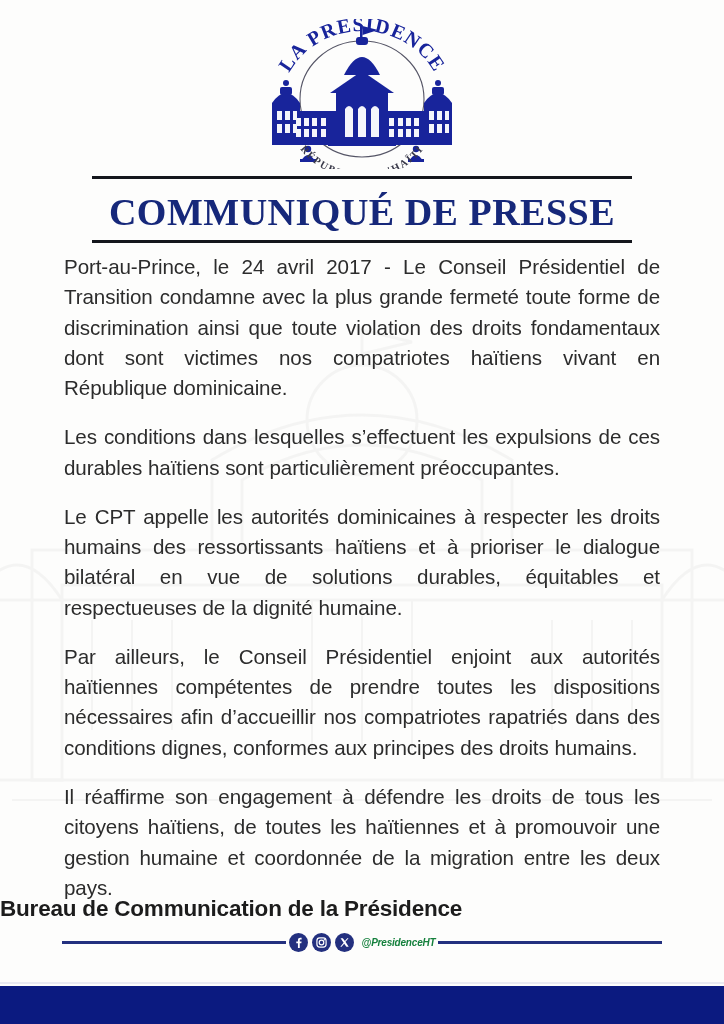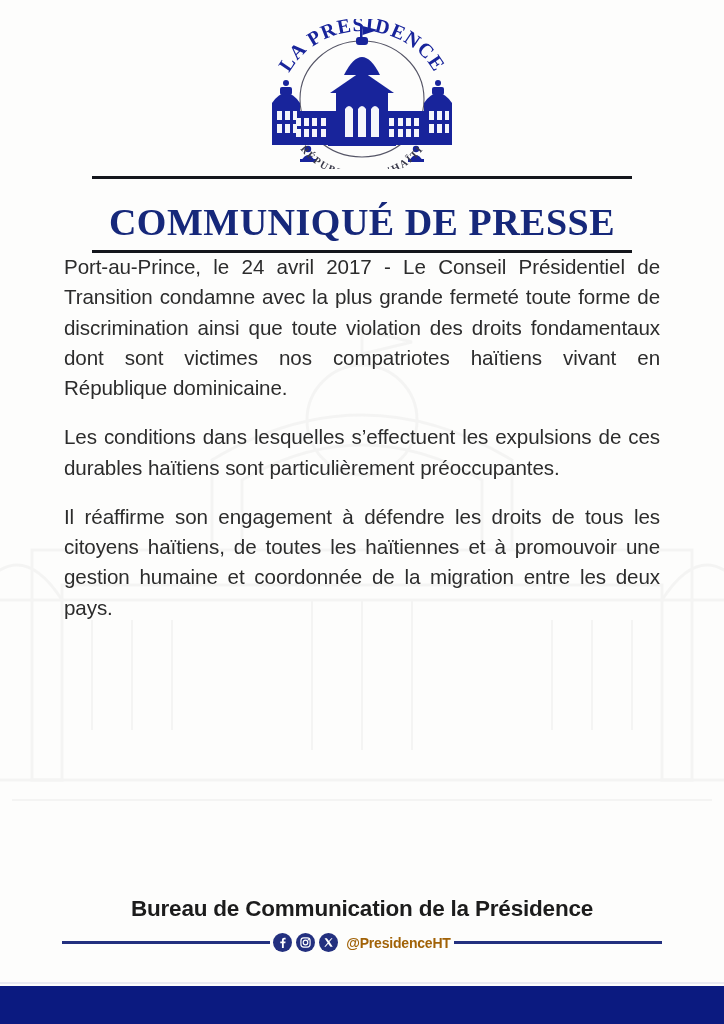--- a/index.html
+++ b/index.html
@@ -71,21 +71,21 @@
     background: #14161c;
     width: 100%;
   }
   .doc-title {
     font-family: "Liberation Serif", "DejaVu Serif", serif;
     font-weight: bold;
     font-size: 38px;
     letter-spacing: 0.5px;
     color: #16287a;
     text-align: center;
-    padding: 24px 0 7px 0;
+    padding: 14px 0 7px 0;
     line-height: 1.05;
     white-space: nowrap;
   }
 
   
   .body-copy {
     position: absolute;
     top: 252px;
     left: 64px;
     width: 596px;
@@ -105,21 +105,20 @@
 
   
   .footer {
     position: absolute;
     left: 0;
     right: 0;
     top: 896px;
     z-index: 2;
   }
   .bureau {
-    text-align: center;
     font-size: 22.5px;
     font-weight: bold;
     color: #1c1c1c;
     letter-spacing: -0.2px;
   }
   .social-row {
     margin-top: 11px;
     display: flex;
     align-items: center;
     justify-content: center;
@@ -136,23 +135,24 @@
     align-items: center;
     gap: 4px;
     padding: 0 3px;
   }
   .sicon {
     width: 19px;
     height: 19px;
     display: block;
   }
   .handle {
+    font-style: italic;
     font-weight: bold;
-    font-size: 14px;
-    color: #a16207;
+    font-size: 10px;
+    color: #15803d;
     padding: 0 3px 0 5px;
     white-space: nowrap;
     letter-spacing: -0.2px;
   }
 
   
   .bottom-band {
     position: absolute;
     left: 0;
     top: 986px;
@@ -288,20 +288,22 @@
 
   <div class="title-block">
     <div class="rule-top"></div>
     <div class="doc-title">COMMUNIQUÉ DE PRESSE</div>
     <div class="rule-bottom"></div>
   </div>
 
   <div class="body-copy">
     <p class="para">Port-au-Prince, le 24 avril 2017 - Le Conseil Présidentiel de Transition condamne avec la plus grande fermeté toute forme de discrimination ainsi que toute violation des droits fondamentaux dont sont victimes nos compatriotes haïtiens vivant en République dominicaine.</p>
     <p class="para">Les conditions dans lesquelles s’effectuent les expulsions de ces durables haïtiens sont particulièrement préoccupantes.</p>
+    <p class="para">Le CPT appelle les autorités dominicaines à respecter les droits humains des ressortissants haïtiens et à prioriser le dialogue bilatéral en vue de solutions durables, équitables et respectueuses de la dignité humaine.</p>
+    <p class="para">Par ailleurs, le Conseil Présidentiel enjoint aux autorités haïtiennes compétentes de prendre toutes les dispositions nécessaires afin d’accueillir nos compatriotes rapatriés dans des conditions dignes, conformes aux principes des droits humains.</p>
     <p class="para">Il réaffirme son engagement à défendre les droits de tous les citoyens haïtiens, de toutes les haïtiennes et à promouvoir une gestion humaine et coordonnée de la migration entre les deux pays.</p>
   </div>
 
   <div class="footer">
     <div class="bureau">Bureau de Communication de la Présidence</div>
     <div class="social-row">
       <div class="hline"></div>
       <div class="social-icons">
         <svg class="sicon" viewBox="0 0 24 24">
           <circle cx="12" cy="12" r="12" fill="#23307f"></circle>

